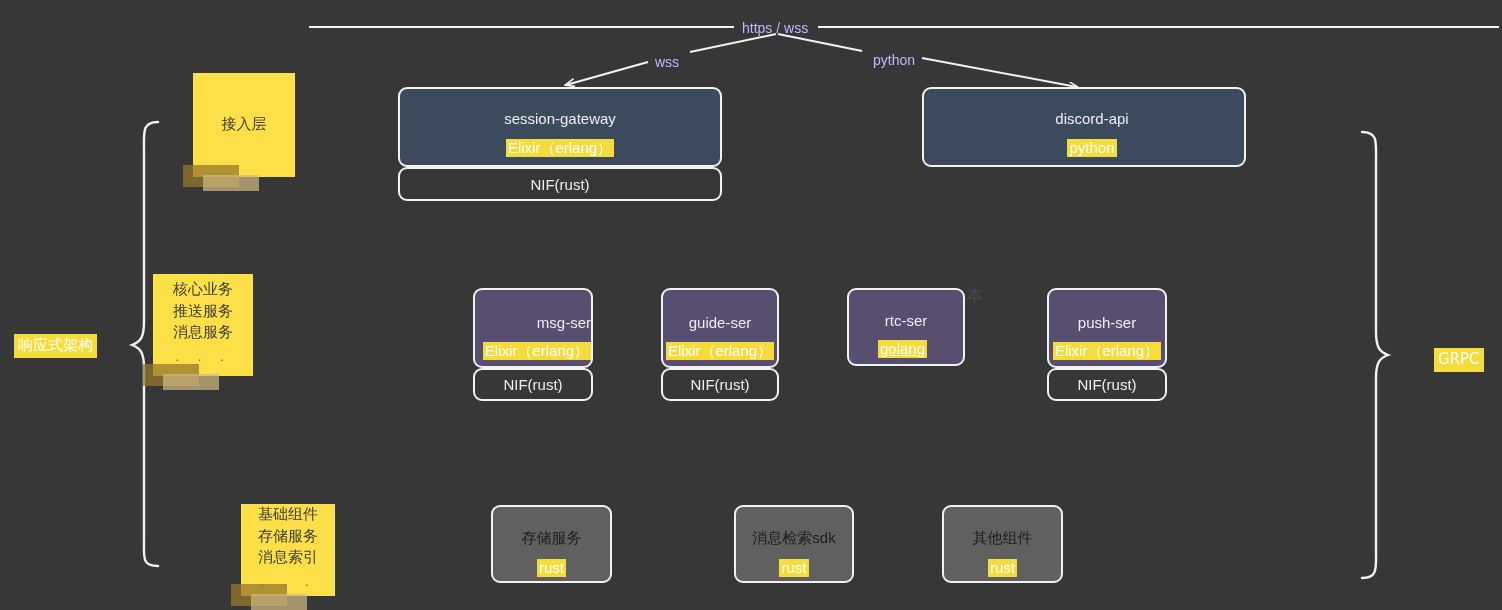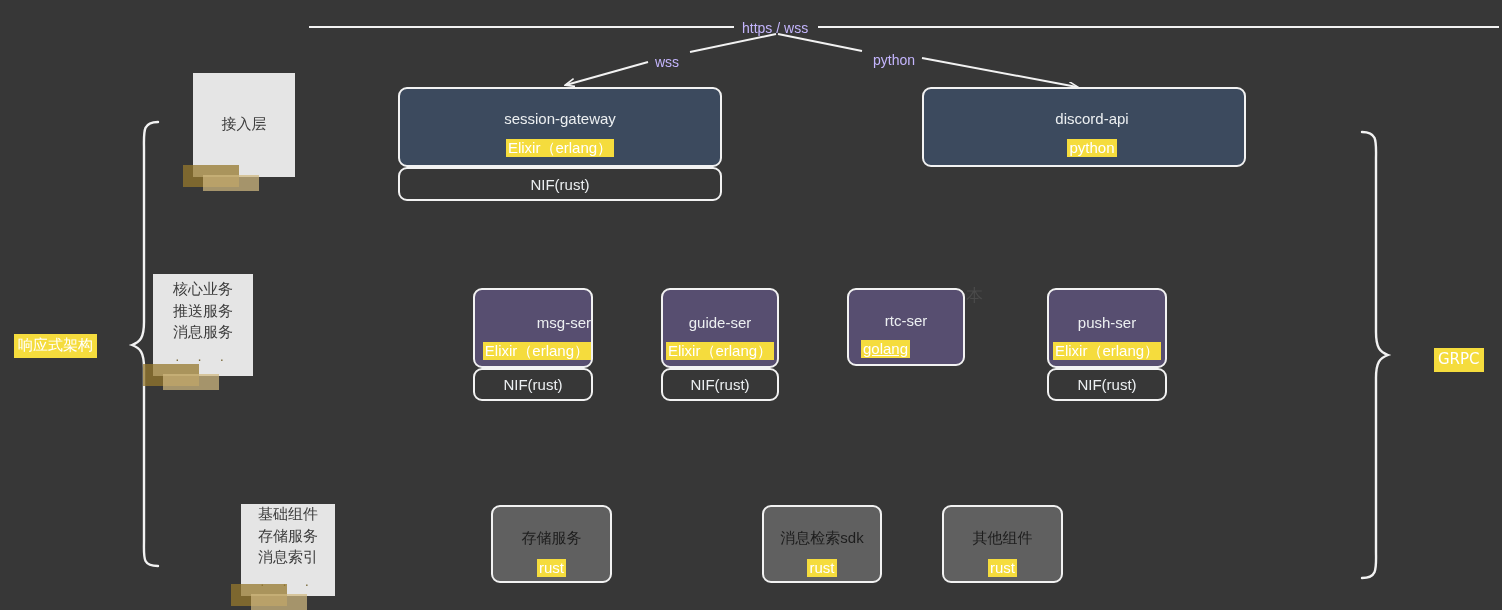--- a/index.html
+++ b/index.html
@@ -55,21 +55,21 @@
   .node.nif {
     background: #373737;
     justify-content: center;
   }
   .node.nif .title { color: #eceff1; }
   .node.infra .tag { color: #ffffff; }
 
   
   .sticky {
     position: absolute;
-    background: #e5e5e5;
+    background: #fde047;
     display: flex;
     flex-direction: column;
     align-items: center;
     justify-content: center;
     color: #3c3c3c;
     font-size: 15px;
     line-height: 1.45;
     text-align: center;
     font-family: "DejaVu Sans", "Liberation Sans", sans-serif;
   }
@@ -213,37 +213,37 @@
   <div class="node service" style="left:661px; top:288px; width:118px; height:80px; padding-bottom:6px;">
     <div class="title">guide-ser</div>
     <div class="tag" style="margin-top:12px;">Elixir（erlang）</div>
   </div>
   <div class="node nif" style="left:661px; top:368px; width:118px; height:33px;">
     <div class="title">NIF(rust)</div>
   </div>
 
   <div class="node service" style="left:847px; top:288px; width:118px; height:78px; padding-bottom:6px;">
     <div class="title">rtc-ser</div>
-    <div class="tag" style="margin-top:12px; align-self:flex-start; margin-left:12px;text-decoration:underline;">golang</div>
+    <div class="tag" style="margin-top:12px; align-self:flex-start; margin-left:29px;text-decoration:underline;">golang</div>
   </div>
 
   <div class="node service" style="left:1047px; top:288px; width:120px; height:80px; padding-bottom:6px;">
     <div class="title">push-ser</div>
     <div class="tag" style="margin-top:12px;">Elixir（erlang）</div>
   </div>
   <div class="node nif" style="left:1047px; top:368px; width:120px; height:33px;">
     <div class="title">NIF(rust)</div>
   </div>
 
   <div class="node infra" style="left:491px; top:505px; width:121px; height:78px; padding-bottom:4px;">
     <div class="title">存储服务</div>
     <div class="tag" style="margin-top:14px;">rust</div>
   </div>
 
-  <div class="node infra" style="left:762px; top:505px; width:120px; height:78px; padding-bottom:4px;">
+  <div class="node infra" style="left:734px; top:505px; width:120px; height:78px; padding-bottom:4px;">
     <div class="title">消息检索sdk</div>
     <div class="tag" style="margin-top:14px;">rust</div>
   </div>
 
   <div class="node infra" style="left:942px; top:505px; width:121px; height:78px; padding-bottom:4px;">
     <div class="title">其他组件</div>
     <div class="tag" style="margin-top:14px;">rust</div>
   </div>
 
 </div>

